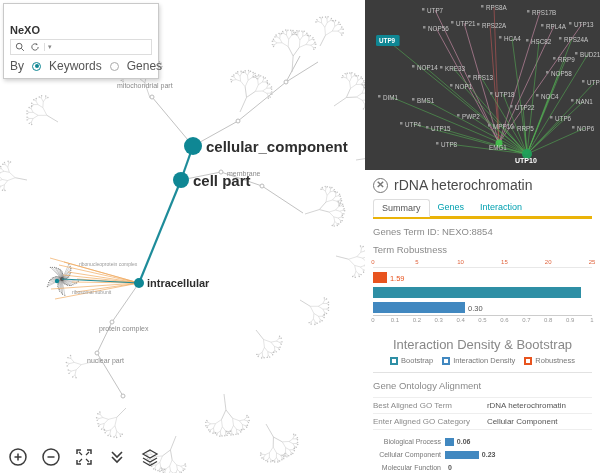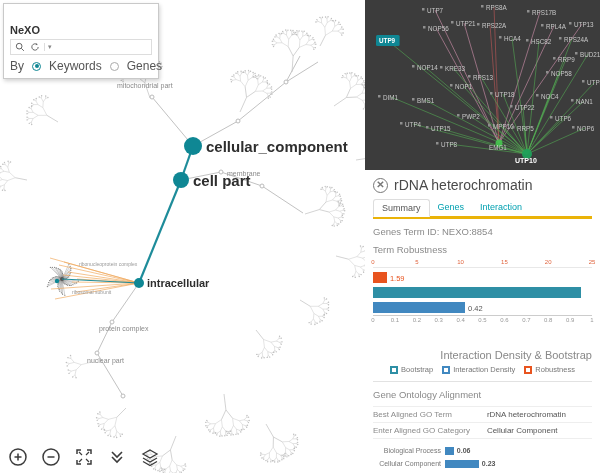--- a/index.html
+++ b/index.html
@@ -39,21 +39,21 @@
   .rob-axis .tick{position:absolute;transform:translateX(-50%);font-size:6px;color:#999;white-space:nowrap}
   .top-axis{border-bottom:1px solid #e8e8e8}
   .top-axis .tick{color:#e0653f;top:1px}
   .bottom-axis{border-top:1px solid #ccc}
   .bottom-axis .tick{top:1px}
   .rob-bars{margin:2px 0}
   .rob-row{display:flex;align-items:flex-end;height:13px;margin:2px 0}
   .rob-bar{height:11px;flex:0 0 auto}
   .rob-val{font-size:7.5px;margin-left:3px;color:#555}
   .rob-val.orange{color:#e8541f}
-  .axis-caption{text-align:right;font-size:11px;color:#888;margin-top:24px}
+  .axis-caption{text-align:center;font-size:13px;color:#888;margin-top:12px}
   .legend{display:flex;justify-content:center;gap:9px;margin-top:4px}
   .legend-item{display:flex;align-items:center;gap:3px;font-size:7.5px;color:#777}
   .legend-swatch{width:8px;height:8px;border:2px solid;box-sizing:border-box;background:#fff;flex:0 0 auto}
   hr.div{border:none;border-top:1px solid #e2e2e2;margin:7px 0 4px}
   .go-table{border-top:1px solid #eee;margin-top:6px}
   .go-row{display:flex;border-bottom:1px solid #eee;padding:3px 0;font-size:8px}
   .go-row .k{flex:0 0 52%;color:#8a8a8a}
   .go-row .v{color:#555}
   .go-chart{margin-top:6px}
   .gc-row{display:flex;align-items:center;height:11px;margin:2px 0}
@@ -1686,21 +1686,21 @@
     <div class="rob-bars" id="rob-bars">
         <div class="rob-row">
           <div class="rob-bar" style="width: 6.36%; background: rgb(232, 84, 31);"></div>
           <span class="rob-val orange">1.59</span>
         </div>
         <div class="rob-row">
           <div class="rob-bar" style="width: 95%; background: rgb(46, 143, 165);"></div>
         </div>
         <div class="rob-row">
           <div class="rob-bar" style="width: 42%; background: rgb(65, 136, 192);"></div>
-          <span class="rob-val">0.42</span>
+          <span class="rob-val">0.30</span>
         </div>
       </div>
     <div class="rob-axis bottom-axis" id="rob-bottom">
         <span class="tick" style="left: 0%;">0</span>
         <span class="tick" style="left: 10%;">0.1</span>
         <span class="tick" style="left: 20%;">0.2</span>
         <span class="tick" style="left: 30%;">0.3</span>
         <span class="tick" style="left: 40%;">0.4</span>
         <span class="tick" style="left: 50%;">0.5</span>
         <span class="tick" style="left: 60%;">0.6</span>

